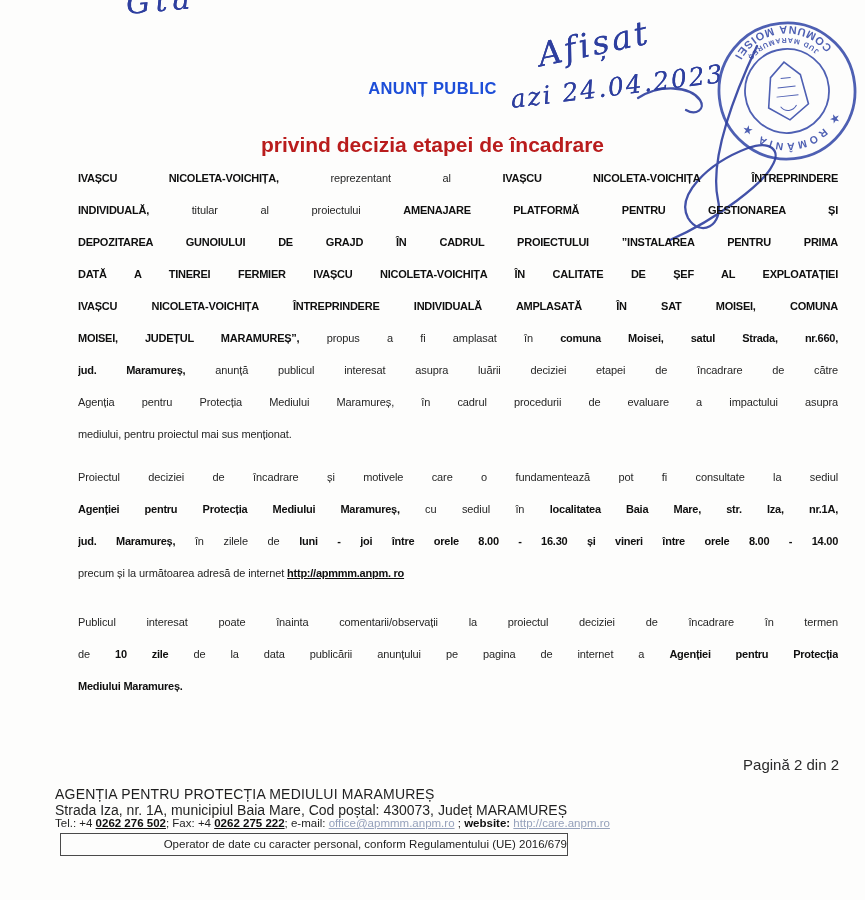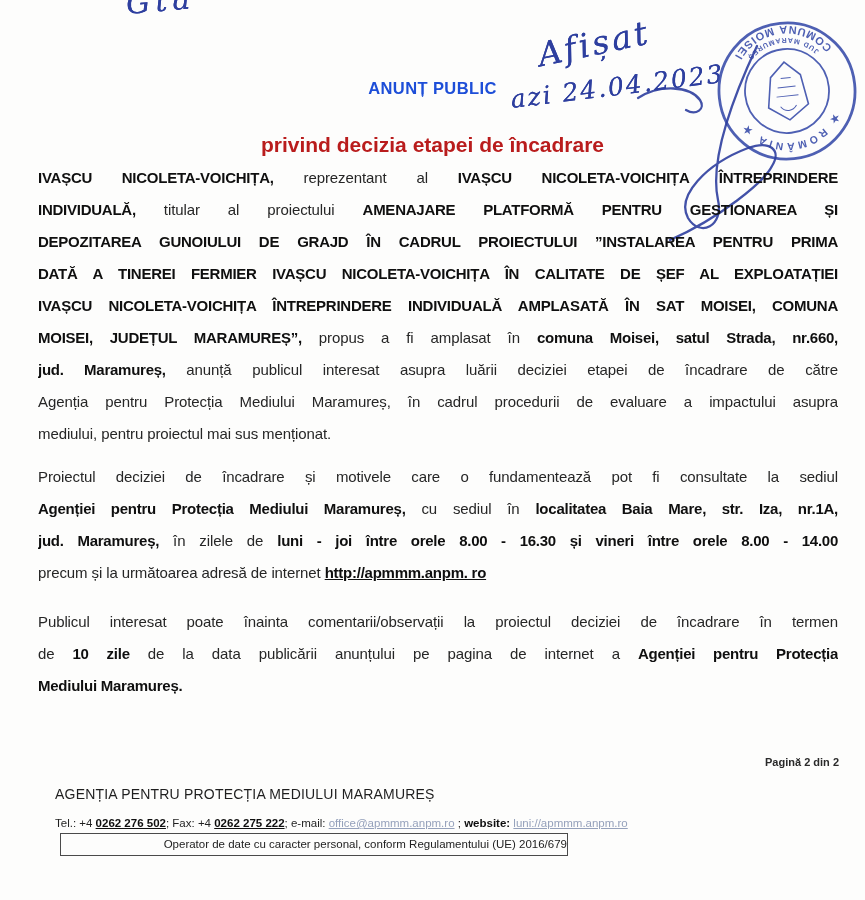--- a/index.html
+++ b/index.html
@@ -14,37 +14,37 @@
     font-size:16.5px;font-weight:700;letter-spacing:.4px;color:#1d4ed8;}
   .subtitle{position:absolute;top:133px;left:0;width:100%;text-align:center;
     font-size:21px;font-weight:700;color:#b91c1c;}
   
   .doc-body{position:absolute;left:38px;top:162px;width:800px;}
   .para{margin:0;}
   .para.p2{margin-top:11px;}
   .para.p3{margin-top:17px;}
   .jline{height:32px;line-height:32px;overflow:hidden;
     text-align:justify;text-align-last:justify;
-    font-size:15px;color:#262626;letter-spacing:-.1px;}
+    font-size:11px;color:#262626;letter-spacing:-.1px;margin-left:40px;}
   .jline.last{text-align-last:left;}
   .b{font-weight:700;color:#0f0f0f;letter-spacing:-.25px;}
   .u{text-decoration:underline;}
   .faint{color:#95a1bb;}
   
   .hand{font-family:"DejaVu Serif",serif;font-style:italic;color:#2e3f9f;
     text-shadow:0 0 .6px #2e3f9f;white-space:nowrap;}
   .hfrag{position:absolute;left:126px;top:-17px;font-size:30px;letter-spacing:5px;transform:rotate(-5deg);}
   .hafisat{position:absolute;left:537px;top:24px;font-size:33px;letter-spacing:3px;transform:rotate(-12deg);}
   .hdate{position:absolute;left:510px;top:72px;font-size:25px;letter-spacing:2px;transform:rotate(-7deg);}
   
   .stamp{position:absolute;left:692px;top:-4px;opacity:.92;}
   .stamp text{font-family:"Liberation Sans",sans-serif;font-weight:700;}
   .signature{position:absolute;left:598px;top:12px;opacity:.9;}
   
-  .page-num{position:absolute;top:756px;right:26px;font-size:11px;font-weight:700;color:#2a2a2a;}
+  .page-num{position:absolute;top:756px;right:26px;font-size:15px;font-weight:400;color:#2a2a2a;}
   .f-line{position:absolute;left:55px;font-size:14px;color:#1f1f1f;white-space:nowrap;}
   .f-org{top:786px;letter-spacing:.2px;}
   .f-addr{top:802px;}
   .f-tel{top:817px;font-size:11.5px;}
   .f-tel .b{letter-spacing:0;}
   .f-box{position:absolute;left:60px;top:833px;width:494px;height:21px;
     border:1px solid #4a4a4a;line-height:21px;padding-left:12px;
     font-size:11.5px;color:#222;white-space:nowrap;overflow:hidden;text-align:right;}
 </style>
 </head>
@@ -115,16 +115,17 @@
       </div>
     <div class="para p3">
         <div class="jline"><span class="">Publicul interesat poate înainta comentarii/observații la proiectul deciziei de încadrare în termen</span></div>
         <div class="jline"><span class="">de </span><span class="b ">10 zile</span><span class=""> de la data publicării anunțului pe pagina de internet a </span><span class="b ">Agenției pentru Protecția</span></div>
         <div class="jline last"><span class="b ">Mediului Maramureș.</span></div>
       </div>
   </div>
 
   <div class="page-num">Pagină 2 din 2</div>
   <div class="f-line f-org">AGENȚIA PENTRU PROTECȚIA MEDIULUI MARAMUREȘ</div>
-  <div class="f-line f-tel"><span class="">Tel.: +4 </span><span class="b u ">0262 276 502</span><span class="">;  Fax: +4 </span><span class="b u ">0262 275 222</span><span class="">; e-mail: </span><span class="u faint">office@apmmm.anpm.ro</span><span class=""> ; </span><span class="b ">website: </span><span class="u faint">luni://apmmm.anpm.ro</span></div>
+  <div class="f-line f-addr">Strada Iza, nr. 1A, municipiul Baia Mare, Cod poștal: 430073, Județ MARAMUREȘ</div>
+  <div class="f-line f-tel"><span class="">Tel.: +4 </span><span class="b u ">0262 276 502</span><span class="">;  Fax: +4 </span><span class="b u ">0262 275 222</span><span class="">; e-mail: </span><span class="u faint">office@apmmm.anpm.ro</span><span class=""> ; </span><span class="b ">website: </span><span class="u faint">http://care.anpm.ro</span></div>
   <div class="f-box">Operator de date cu caracter personal, conform Regulamentului (UE) 2016/679</div>
 
 </div>
 
 </body></html>

